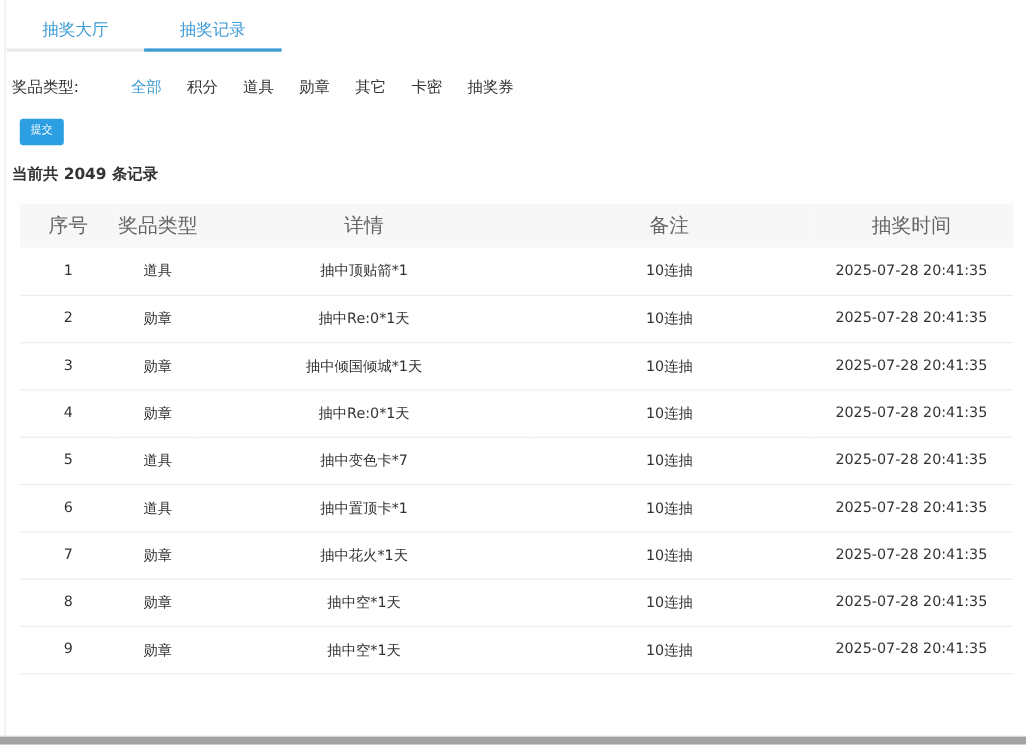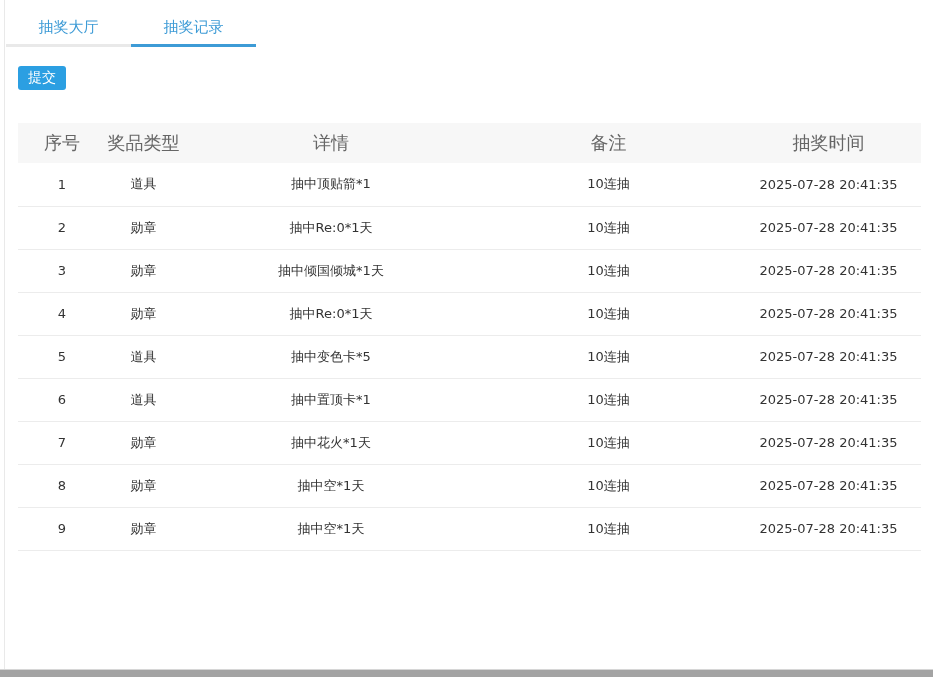--- a/index.html
+++ b/index.html
@@ -29,23 +29,23 @@
   .filter-opt{margin-right:23px;color:#333;cursor:pointer;}
   .filter-opt.active{color:#3d9bd6;}
   .date-input{
     width:157px;height:24px;box-sizing:border-box;
     border:1px solid #ccc;border-radius:4px;outline:none;
     font-family:inherit;font-size:13px;padding:0 6px;
   }
   .dash{margin:0 8px;color:#333;}
   
   .submit-btn{
-    display:inline-block;margin:19px 0 16px 12px;
+    display:inline-block;margin:19px 0 0 12px;
     background:#2b9fe2;color:#fff;border:none;border-radius:3px;
-    font-size:14px;font-family:Liberation Serif, serif;
+    font-size:10px;font-family:Liberation Mono, monospace;
     padding:4px 10px;height:24px;line-height:16px;cursor:pointer;
   }
   
   .summary{margin:18px 0 0 5px;font-weight:bold;color:#333;}
   
   table.records{
     margin:17px 0 0 12px;width:903px;border-collapse:collapse;table-layout:fixed;
   }
   table.records thead tr{height:40px;background:#f7f7f7;}
   table.records th{
@@ -65,24 +65,29 @@
 </head>
 <body>
 
 <div class="page">
 
   <div class="tabs">
     <div class="tab">抽奖大厅</div>
     <div class="tab active">抽奖记录</div>
   </div>
 
+  <div class="filter-row types">
+    <span class="filter-label">奖品类型:</span>
+    <span id="prize-type-options"><span class="filter-opt active">全部</span><span class="filter-opt">积分</span><span class="filter-opt">道具</span><span class="filter-opt">勋章</span><span class="filter-opt">其它</span><span class="filter-opt">卡密</span><span class="filter-opt">抽奖券</span></span>
+  </div>
 
 
   <button class="submit-btn">提交</button>
 
+  <div class="summary">当前共 2049 条记录</div>
 
   <table class="records">
     <colgroup id="records-colgroup">
         <col style="width: 88px;">
         <col style="width: 75px;">
         <col style="width: 300px;">
         <col style="width: 255px;">
         <col style="width: 185px;">
       </colgroup>
     <thead>
@@ -119,21 +124,21 @@
         <tr>
           <td>4</td>
           <td>勋章</td>
           <td>抽中Re:0*1天</td>
           <td>10连抽</td>
           <td>2025-07-28 20:41:35</td>
         </tr>
         <tr>
           <td>5</td>
           <td>道具</td>
-          <td>抽中变色卡*5</td>
+          <td>抽中变色卡*7</td>
           <td>10连抽</td>
           <td>2025-07-28 20:41:35</td>
         </tr>
         <tr>
           <td>6</td>
           <td>道具</td>
           <td>抽中置顶卡*1</td>
           <td>10连抽</td>
           <td>2025-07-28 20:41:35</td>
         </tr>

